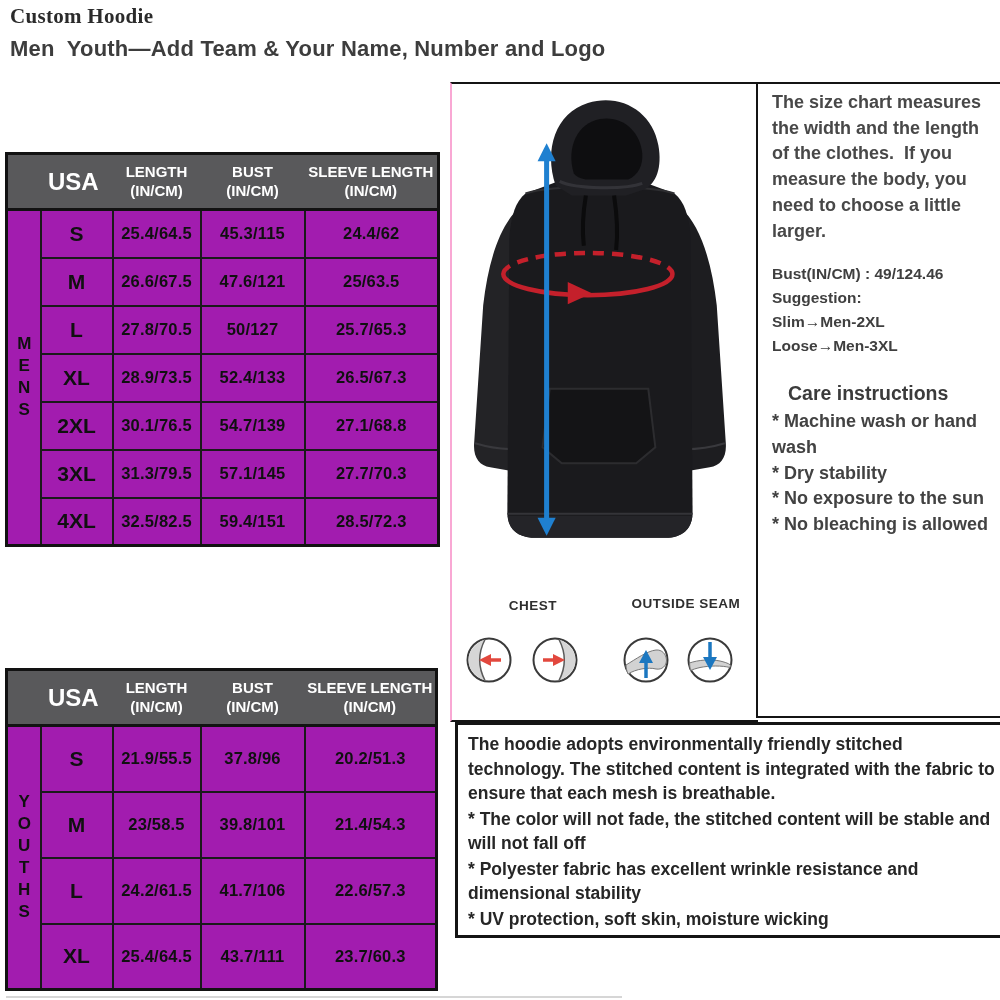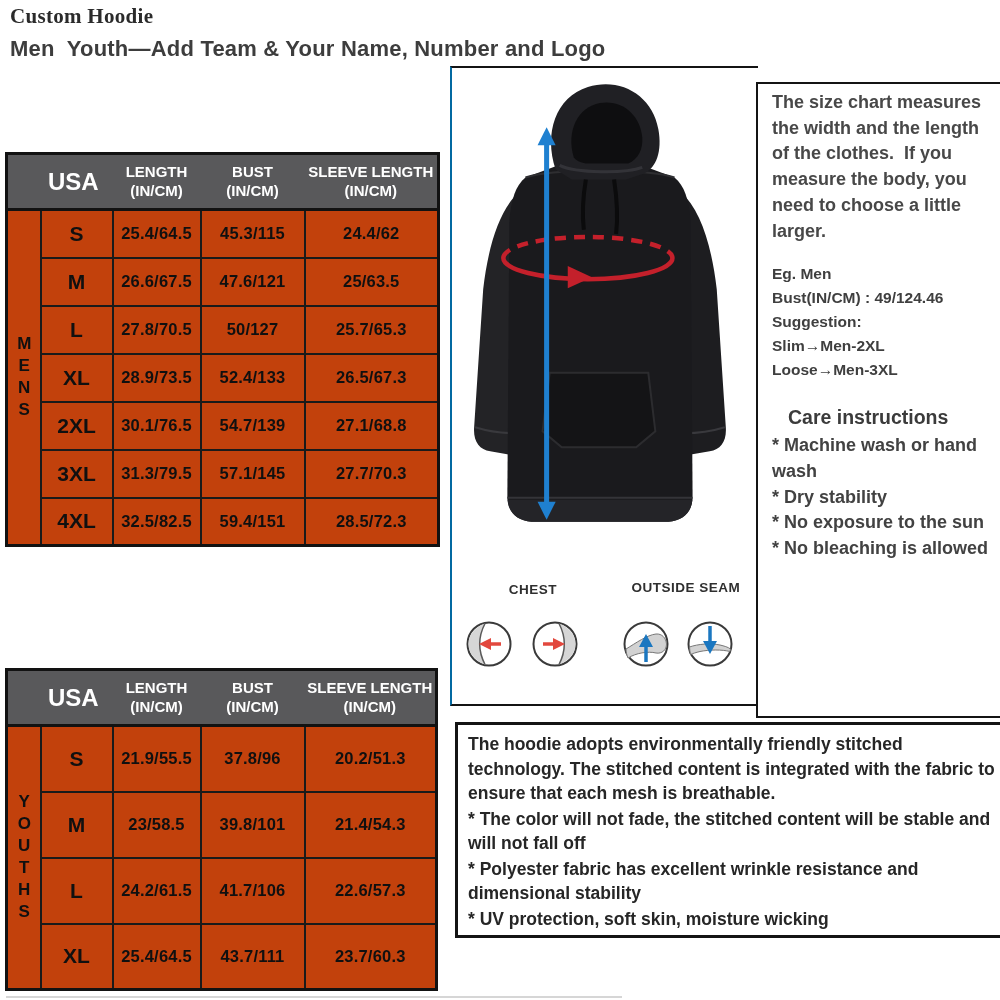--- a/index.html
+++ b/index.html
@@ -9,41 +9,41 @@
     font-family:"Liberation Sans","DejaVu Sans",sans-serif;
     color:#222;
   }
   .abs{position:absolute;}
 
   
   .page-title{left:10px;top:4px;font-size:21px;font-weight:bold;color:#2b2b2b;letter-spacing:.3px;font-family:Liberation Serif, serif;}
   .page-subtitle{left:10px;top:36px;font-size:22px;font-weight:bold;color:#3d3d3d;white-space:pre-wrap;letter-spacing:.2px;}
 
   
-  table.size-table{border-collapse:collapse;table-layout:fixed;background:#c2410c;border:3px solid #121212;}
+  table.size-table{border-collapse:collapse;table-layout:fixed;background:#a21caf;border:3px solid #121212;}
   table.size-table th{background:#59595b;color:#fff;border:0;border-bottom:3px solid #121212;vertical-align:middle;padding:2px 0;}
   table.size-table td{border:2px solid #1a1a1a;text-align:center;vertical-align:middle;color:#101010;font-weight:bold;padding:0;}
   .th-usa{font-size:24px;font-weight:bold;text-align:center;padding-left:26px !important;}
   .th-col{font-size:15px;font-weight:bold;line-height:1.25;text-align:center;}
   td.cell-size{font-size:21px;}
   td.cell-val{font-size:16.5px;letter-spacing:.2px;}
   td.grp-cell{
     writing-mode:vertical-lr;text-orientation:upright;
     font-size:17px;font-weight:bold;letter-spacing:3px;color:#161616;
   }
   #mens-table{left:5px;top:152px;}
   #mens-table tbody tr{height:48px;}
   #mens-table thead tr{height:56px;}
   #youth-table{left:5px;top:668px;}
   #youth-table tbody tr{height:66px;}
   #youth-table thead tr{height:56px;}
   .table-shadow{left:6px;top:996px;width:616px;height:2px;background:#d6d6d6;}
 
   
-  .center-panel{left:450px;top:66px;width:306px;height:636px;border-top:2px solid #141414;border-left:2px solid #0369a1;border-bottom:2px solid #141414;}
+  .center-panel{left:450px;top:82px;width:306px;height:636px;border-top:2px solid #141414;border-left:2px solid #f9a8d4;border-bottom:2px solid #141414;}
   .right-panel{left:756px;top:82px;width:252px;height:636px;border-top:2px solid #141414;border-left:2px solid #141414;border-bottom:2px solid #141414;box-sizing:border-box;padding:6px 10px 0 14px;}
   .desc-box{left:455px;top:722px;width:560px;height:216px;border:3px solid #141414;box-sizing:border-box;padding:6px 10px;}
 
   
   .htm-heading{font-size:23px;font-weight:bold;color:#3a3a3a;text-align:center;margin:16px 0 12px 0;}
   .htm-body{font-size:18px;font-weight:bold;color:#484848;line-height:1.43;white-space:pre-wrap;}
   .eg-block{margin-top:18px;font-size:15.5px;font-weight:bold;color:#3f3f3f;line-height:1.55;}
   .care-heading{font-size:19.5px;font-weight:bold;color:#3b3b3b;margin:24px 0 4px 16px;}
   .care-item{font-size:18px;font-weight:bold;color:#424242;line-height:1.42;}
 
@@ -258,21 +258,20 @@
     <circle cx="24" cy="24" r="21.5" fill="#ffffff" stroke="#3a3a3a" stroke-width="2"></circle>
     <path d="M3.5 27 C12 24 24 23 34 25 C38 26 42 27 44.5 29 L44 31.5 C36 29.5 24 29.5 14 31.5 C10 32.5 6.5 33.5 4.5 34.5 C4 32 3.7 29.5 3.5 27 Z" fill="#d2d2d2" stroke="#777" stroke-width="1"></path>
     <line x1="24" y1="6" x2="24" y2="23" stroke="#1b77c0" stroke-width="3.5"></line>
     <polygon points="24,34 17,21 31,21" fill="#1b77c0"></polygon>
   </svg>
 </div>
 
 <div class="abs right-panel">
   <div class="htm-body">The size chart measures the width and the length of the clothes.  If you measure the body, you need to choose a little larger.</div>
   <div class="eg-block">
-    <div>Eg. Men</div>
     <div>Bust(IN/CM) : 49/124.46</div>
     <div>Suggestion:</div>
     <div>Slim→Men-2XL</div>
     <div>Loose→Men-3XL</div>
   </div>
   <div class="care-heading">Care instructions</div>
   <div class="care-item">* Machine wash or hand wash</div>
   <div class="care-item">* Dry stability</div>
   <div class="care-item">* No exposure to the sun</div>
   <div class="care-item">* No bleaching is allowed</div>

